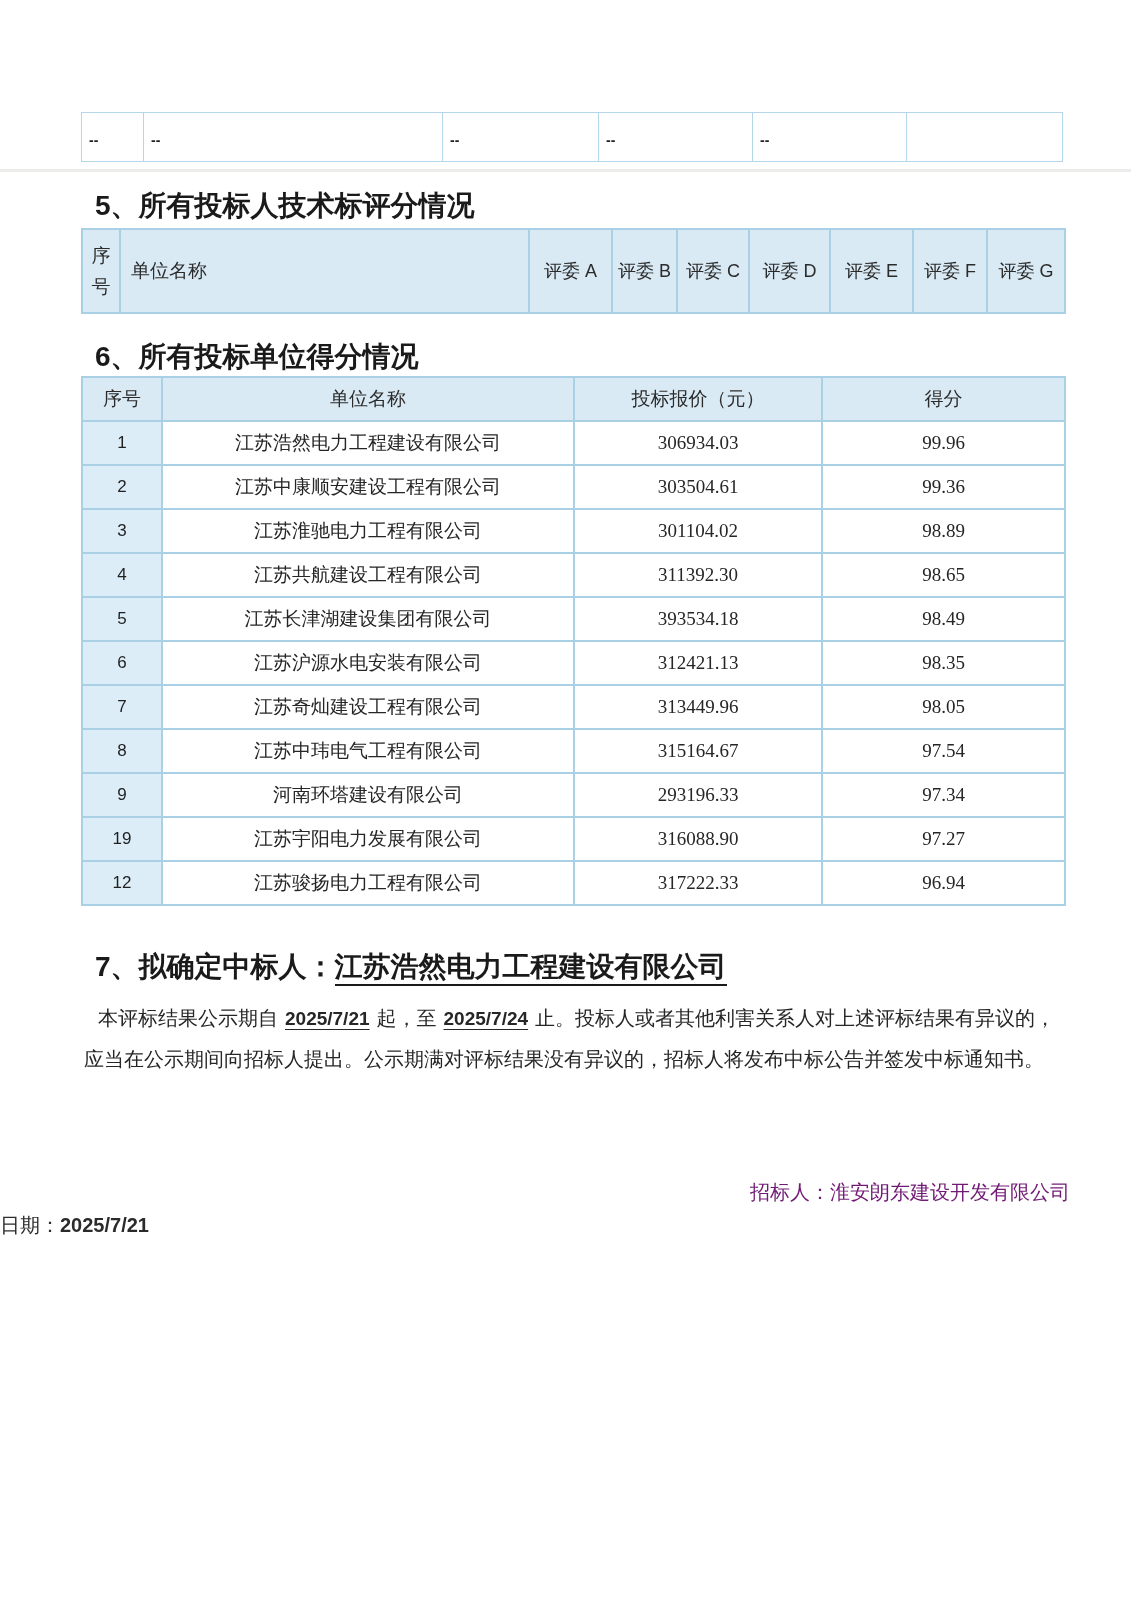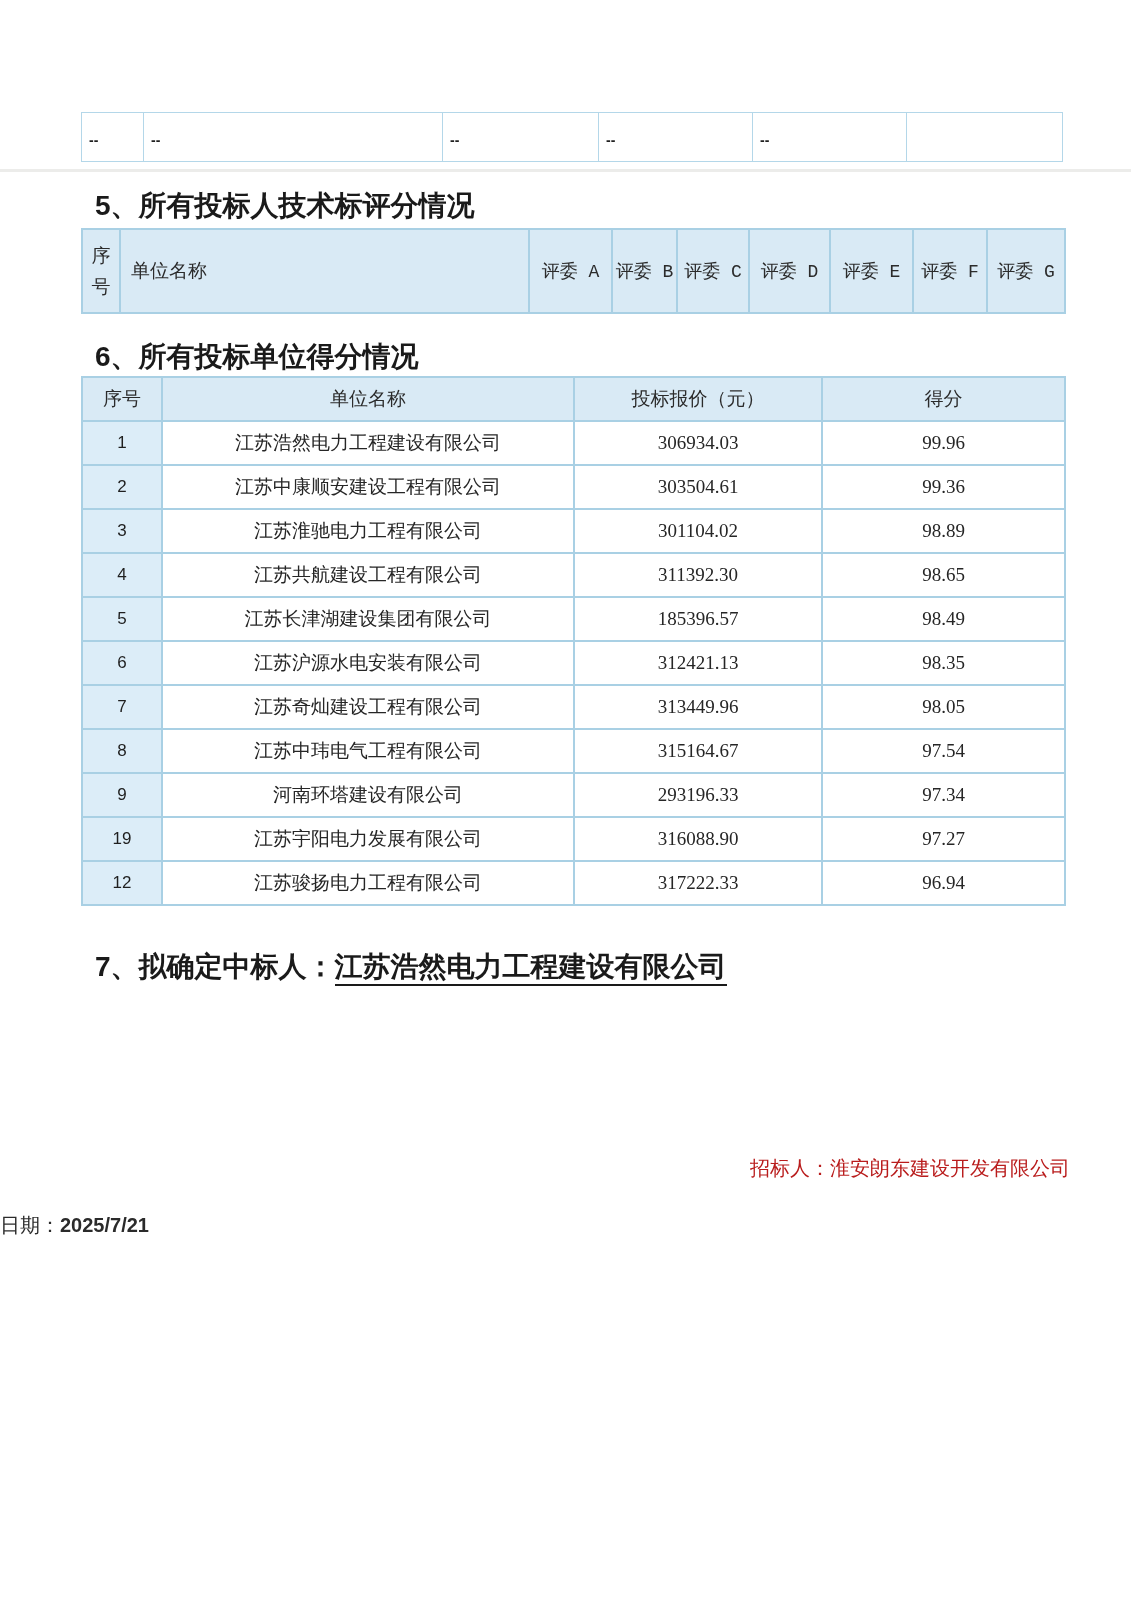--- a/index.html
+++ b/index.html
@@ -27,21 +27,21 @@
   #title6 { left:95px; top:338px; }
 
   
   .s5-table { position:absolute; left:81px; top:228px; width:983px; height:86px; }
   .s5-table td {
     border:2px solid #a9d0e4; background:#d9eaf5; color:#2b2b2b;
     font-size:19px; text-align:center; vertical-align:middle; padding:0; overflow:hidden;
   }
   .s5-table td.seq5 { word-break:break-all; line-height:31px; padding:0 7px; }
   .s5-table td.name5 { text-align:left; padding-left:10px; }
-  .s5-table td.judge { font-family:Liberation Mono, monospace; font-size:18px; }
+  .s5-table td.judge { font-family:Liberation Sans, sans-serif; font-size:18px; }
 
   
   .s6-table { position:absolute; left:81px; top:376px; width:983px; }
   .s6-table th, .s6-table td {
     border:2px solid #a9d0e4; height:42px; text-align:center; vertical-align:middle;
     font-weight:normal; overflow:hidden; padding:0;
   }
   .s6-table th { background:#d9eaf5; font-size:19px; color:#2b2b2b; }
   .s6-table td { background:#ffffff; font-size:19px; color:#262626; }
   .s6-table td.seq { background:#dcedf8; font-family:"Liberation Sans", sans-serif; font-size:17px; color:#1f1f1f; }
@@ -53,21 +53,21 @@
   
   .notice { position:absolute; left:84px; top:998px; width:996px; font-size:20px; color:#262626; }
   .notice .line { line-height:40px; text-align:justify; }
   .notice .indent { text-indent:14px; }
   .n-date {
     font-family:"Liberation Sans", sans-serif; font-weight:bold; font-size:19px;
     text-decoration:underline; text-underline-offset:4px; padding:0 2px;
   }
 
   
-  #tenderer { position:absolute; left:0; top:1155px; width:1070px; text-align:right; font-size:20px; color:#b91c1c; white-space:nowrap; }
+  #tenderer { position:absolute; left:0; top:1179px; width:1070px; text-align:right; font-size:20px; color:#701a75; white-space:nowrap; }
   #dateline { position:absolute; left:0; top:1212px; width:1022px; font-size:20px; color:#2b2b2b; white-space:nowrap; }
   #dateline .d-val { font-family:"Liberation Sans", sans-serif; font-weight:bold; font-size:20px; }
 </style>
 </head>
 <body>
 
 <div class="page">
 
   <table class="top-table">
     <colgroup>
@@ -154,21 +154,21 @@
     </tr>
     <tr>
       <td class="seq">4</td>
       <td>江苏共航建设工程有限公司</td>
       <td>311392.30</td>
       <td>98.65</td>
     </tr>
     <tr>
       <td class="seq">5</td>
       <td>江苏长津湖建设集团有限公司</td>
-      <td>185396.57</td>
+      <td>393534.18</td>
       <td>98.49</td>
     </tr>
     <tr>
       <td class="seq">6</td>
       <td>江苏沪源水电安装有限公司</td>
       <td>312421.13</td>
       <td>98.35</td>
     </tr>
     <tr>
       <td class="seq">7</td>
@@ -200,19 +200,27 @@
       <td>317222.33</td>
       <td>96.94</td>
     </tr>
   </tbody>
     </table>
 
   <div class="sec-title" id="title7">
     <span>7、拟确定中标人：</span><span class="winner">江苏浩然电力工程建设有限公司</span>
   </div>
 
+  <div class="notice">
+    <div class="line indent">
+      <span>本评标结果公示期自 </span><span class="n-date">2025/7/21</span><span> 起，至 </span><span class="n-date">2025/7/24</span><span> 止。投标人或者其他利害关系人对上述评标结果有异议的，</span>
+    </div>
+    <div class="line">
+      <span>应当在公示期间向招标人提出。公示期满对评标结果没有异议的，招标人将发布中标公告并签发中标通知书。</span>
+    </div>
+  </div>
 
   <div id="tenderer">招标人：淮安朗东建设开发有限公司</div>
   <div id="dateline">
     <span>日期：</span><span class="d-val">2025/7/21</span>
   </div>
 
 </div>
 
 </body></html>

